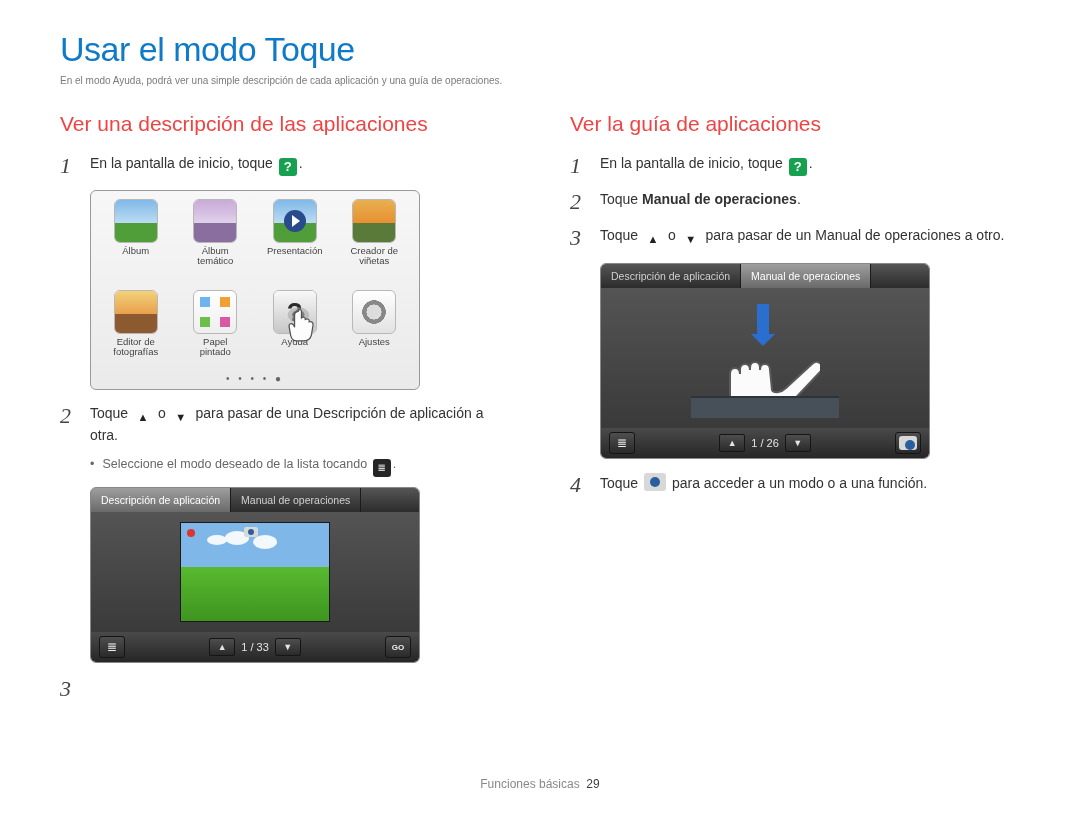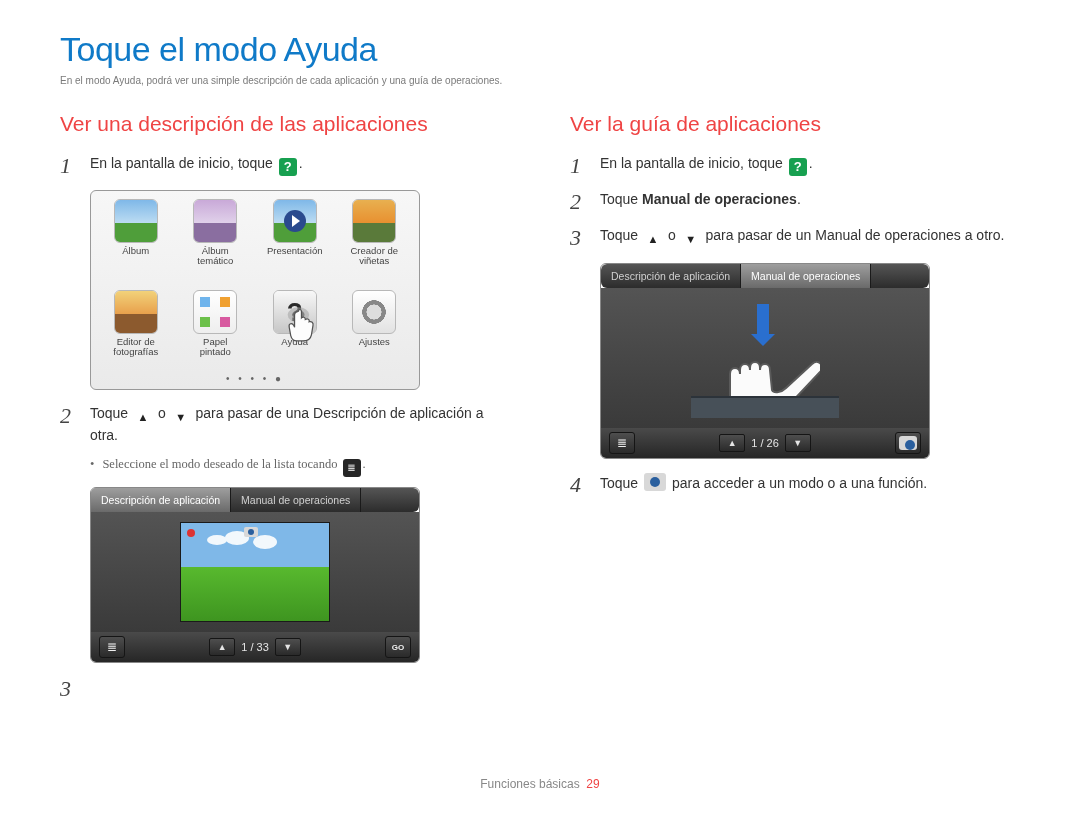--- a/index.html
+++ b/index.html
@@ -39,21 +39,21 @@
   .step-num {
     font-family: "Times New Roman", serif;
     font-style: italic;
     font-size: 22px;
     color: #444;
     line-height: 1.1;
     min-width: 18px;
   }
   .step-body { font-size: 14px; color: #333; line-height: 1.35; }
   .step-body b { font-weight: bold; }
-  .bullet { display: flex; gap: 8px; font-size: 12.5px; color: #666; margin: 6px 0 10px 30px; font-family: Liberation Serif, serif; }
+  .bullet { display: flex; gap: 8px; font-size: 12.5px; color: #666; margin: 6px 0 10px 30px; }
   .bullet::before { content: "•"; }
   .inline-icon {
     display: inline-block;
     width: 18px; height: 18px;
     vertical-align: -3px;
     margin: 0 2px;
   }
   .qmark {
     background: #17a050;
     border-radius: 3px;
@@ -162,21 +162,20 @@
     border-radius: 6px;
     margin: 8px 0 14px 30px;
     overflow: hidden;
     border: 1px solid #888;
   }
   .screen .tabbar {
     display: flex;
     background: linear-gradient(#555,#2c2c2c);
     font-size: 10.5px;
     color: #d0d0d0;
-    border-radius: 6px;
   }
   .screen .tab {
     padding: 6px 10px;
     border-right: 1px solid #1a1a1a;
   }
   .screen .tab.active {
     background: linear-gradient(#9e9e9e,#6a6a6a);
     color: #fff;
   }
   .screen .body {
@@ -238,26 +237,26 @@
   .hand-svg{width:110px;height:90px;}
   .table-top{position:absolute;bottom:0;left:-4px;right:-4px;height:22px;background:#475058;border-top:2px solid #2c333a;}
   
   .page-footer {
     position: absolute;
     bottom: 24px; left: 0; right: 0;
     text-align: center;
     font-size: 12px;
     color: #888;
   }
-  .page-footer .pn { color: #ef4444; }
+  .page-footer .pn { color: #404040; }
 </style>
 </head>
 <body>
 
-<div class="page-title">Toque el modo Ayuda</div>
+<div class="page-title">Usar el modo Toque</div>
 <div class="page-intro">En el modo Ayuda, podrá ver una simple descripción de cada aplicación y una guía de operaciones.</div>
 
 <div class="columns">
 
   <div class="col">
     <div class="section-head">Ver una descripción de las aplicaciones</div>
 
     <div class="step">
       <div class="step-num">1</div>
       <div class="step-body">

